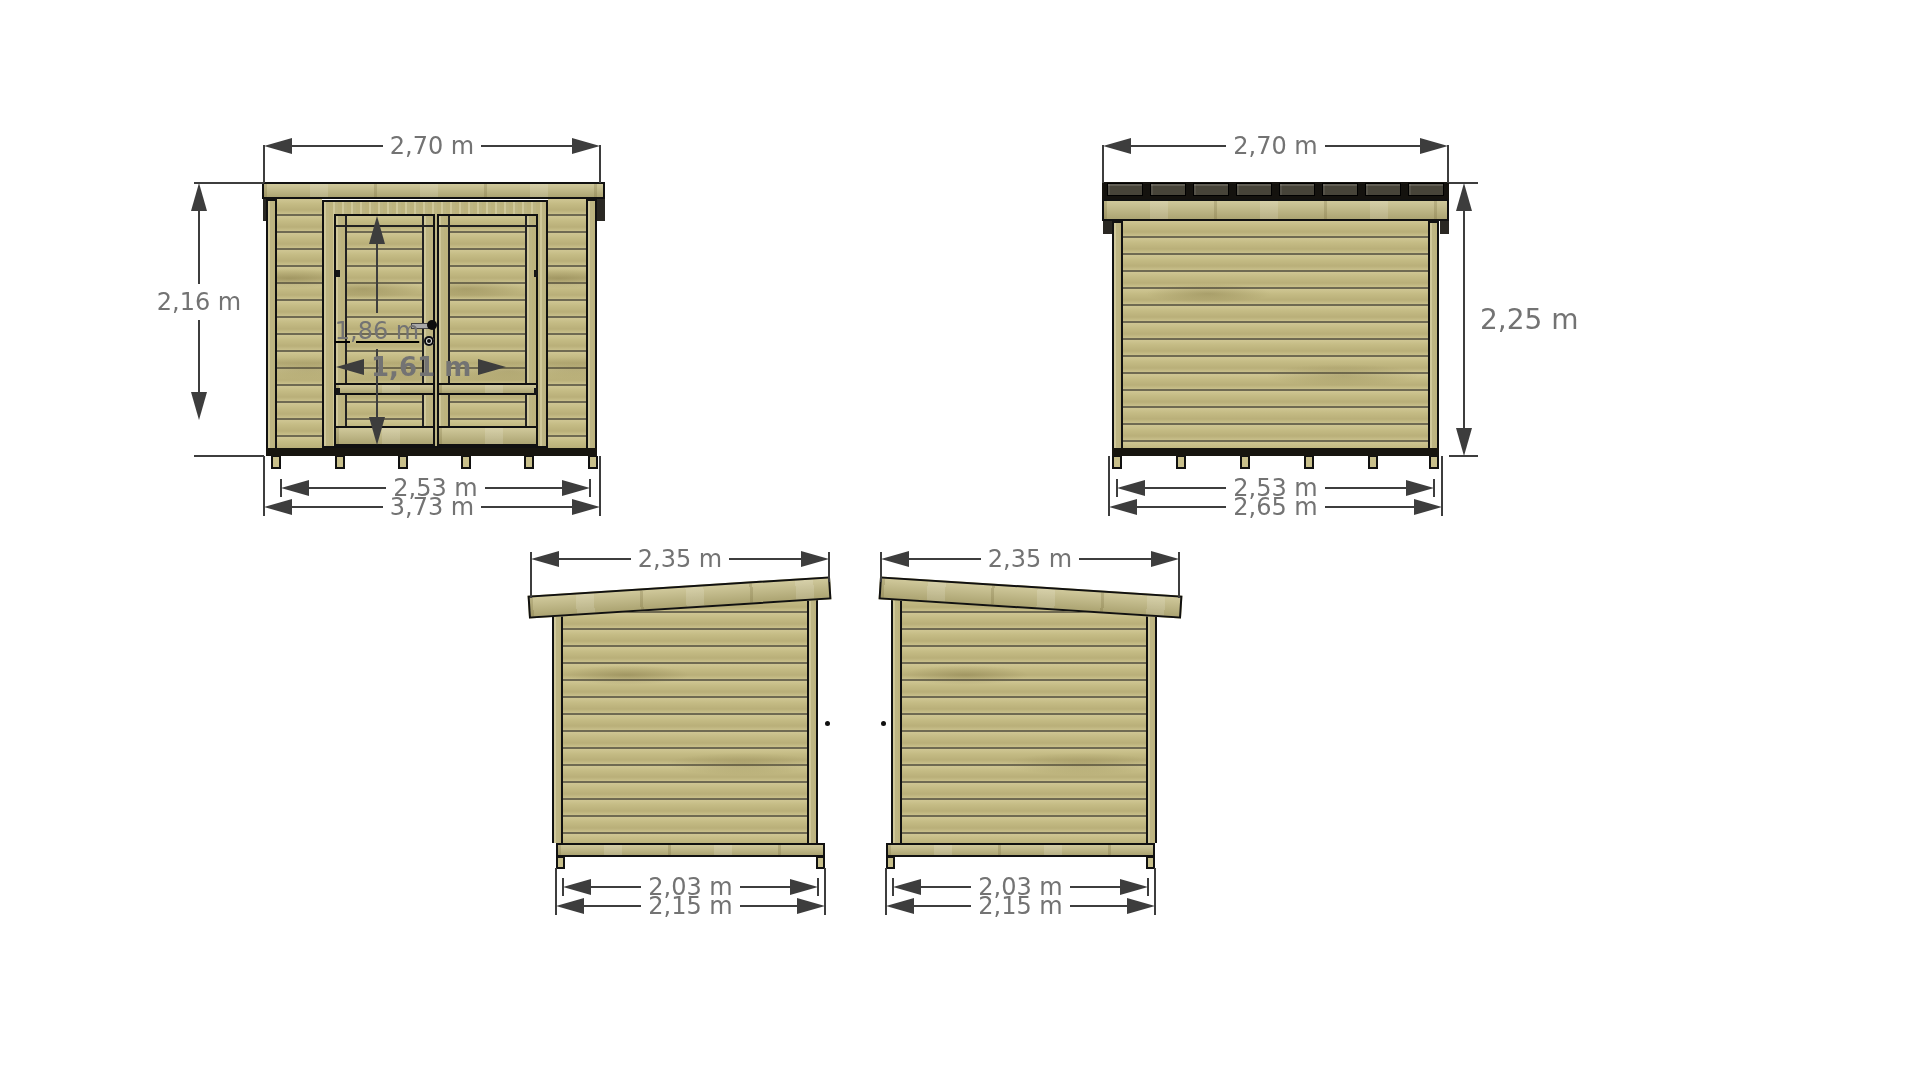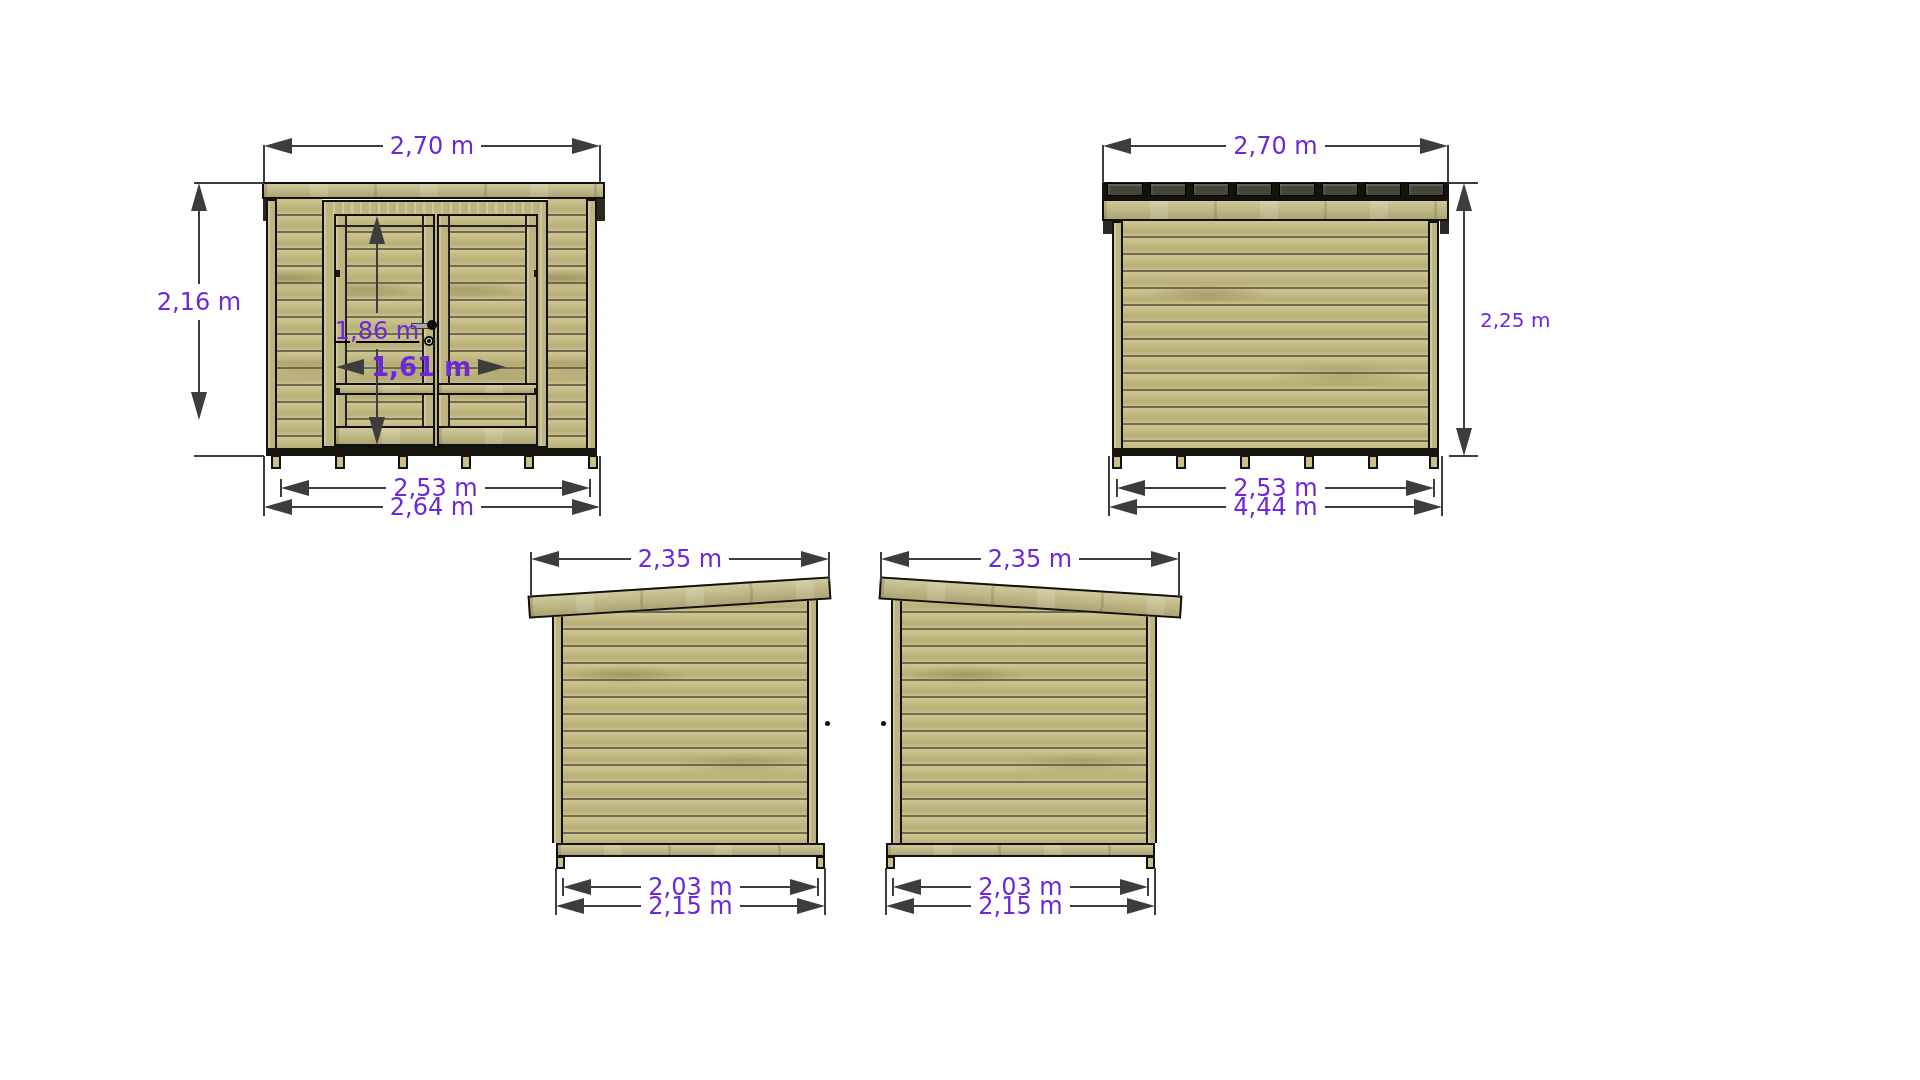--- a/index.html
+++ b/index.html
@@ -37,25 +37,25 @@
   .dim-v{position:absolute;display:flex;flex-direction:column;align-items:center;width:20px;}
   .dim-v .ln{flex:1;width:2px;background:#3d3d3d;}
   .ar-l{width:0;height:0;border-style:solid;border-width:8px 28px 8px 0;
         border-color:transparent #3d3d3d transparent transparent;}
   .ar-r{width:0;height:0;border-style:solid;border-width:8px 0 8px 28px;
         border-color:transparent transparent transparent #3d3d3d;}
   .ar-u{width:0;height:0;border-style:solid;border-width:0 8px 28px 8px;
         border-color:transparent transparent #3d3d3d transparent;}
   .ar-d{width:0;height:0;border-style:solid;border-width:28px 8px 0 8px;
         border-color:#3d3d3d transparent transparent transparent;}
-  .dlbl{color:#6d28d9;font-size:24px;line-height:1;white-space:nowrap;padding:0 7px;}
+  .dlbl{color:#737373;font-size:24px;line-height:1;white-space:nowrap;padding:0 7px;}
   .dlbl.bold{font-weight:bold;font-size:26px;}
   .dim-v .dlbl{padding:6px 0;}
   .side-lbl{position:absolute;left:26px;top:50%;transform:translateY(-50%);
-            color:#6d28d9;font-size:20px;line-height:1;white-space:nowrap;}
+            color:#737373;font-size:28px;line-height:1;white-space:nowrap;}
   .ticks::before,.ticks::after{content:"";position:absolute;top:50%;transform:translateY(-50%);
             width:2px;height:18px;background:#3d3d3d;}
   .ticks::before{left:-1px;} .ticks::after{right:-1px;}
   .xv{position:absolute;width:2px;background:#3d3d3d;}
   .xh{position:absolute;height:2px;background:#3d3d3d;}
 
   
   .floor-band{position:absolute;background:#17150f;}
   .foot{position:absolute;width:10px;height:13px;background:#c9c08b;
         border:2px solid #111;border-top:1px solid #111;box-sizing:border-box;}
@@ -156,21 +156,21 @@
     <div class="dim-h ticks" style="left:281px;top:478px;width:309px;">
       <span class="ar-l"></span>
         <span class="ln"></span>
       <span class="dlbl">2,53 m</span>
       <span class="ln"></span>
         <span class="ar-r"></span>
     </div>
     <div class="dim-h ticks" style="left:264px;top:497px;width:336px;">
       <span class="ar-l"></span>
         <span class="ln"></span>
-      <span class="dlbl">2,64 m</span>
+      <span class="dlbl">3,73 m</span>
       <span class="ln"></span>
         <span class="ar-r"></span>
     </div>
   </div>
 
   <div>
     <div class="felt" style="left:1102px;top:182px;width:347px;height:17px;">
       <div class="felt-block" style="left:5px;"></div>
       <div class="felt-block" style="left:48px;"></div>
       <div class="felt-block" style="left:91px;"></div>
@@ -218,21 +218,21 @@
     <div class="dim-h ticks" style="left:1117px;top:478px;width:317px;">
       <span class="ar-l"></span>
         <span class="ln"></span>
       <span class="dlbl">2,53 m</span>
       <span class="ln"></span>
         <span class="ar-r"></span>
     </div>
     <div class="dim-h ticks" style="left:1109px;top:497px;width:333px;">
       <span class="ar-l"></span>
         <span class="ln"></span>
-      <span class="dlbl">4,44 m</span>
+      <span class="dlbl">2,65 m</span>
       <span class="ln"></span>
         <span class="ar-r"></span>
     </div>
   </div>
 
   <div>
     <div class="abs wood-planks" style="left:552px;top:596px;width:266px;height:247px;clip-path:polygon(0 21px,100% 4px,100% 100%,0 100%);">
       <div class="abs wood-vert" style="left:0;top:0;width:11px;height:100%;border-left:2px solid #111;border-right:2px solid #111;box-sizing:border-box;"></div>
       <div class="abs wood-vert" style="right:0;top:0;width:11px;height:100%;border-left:2px solid #111;border-right:2px solid #111;box-sizing:border-box;"></div>
     </div>

